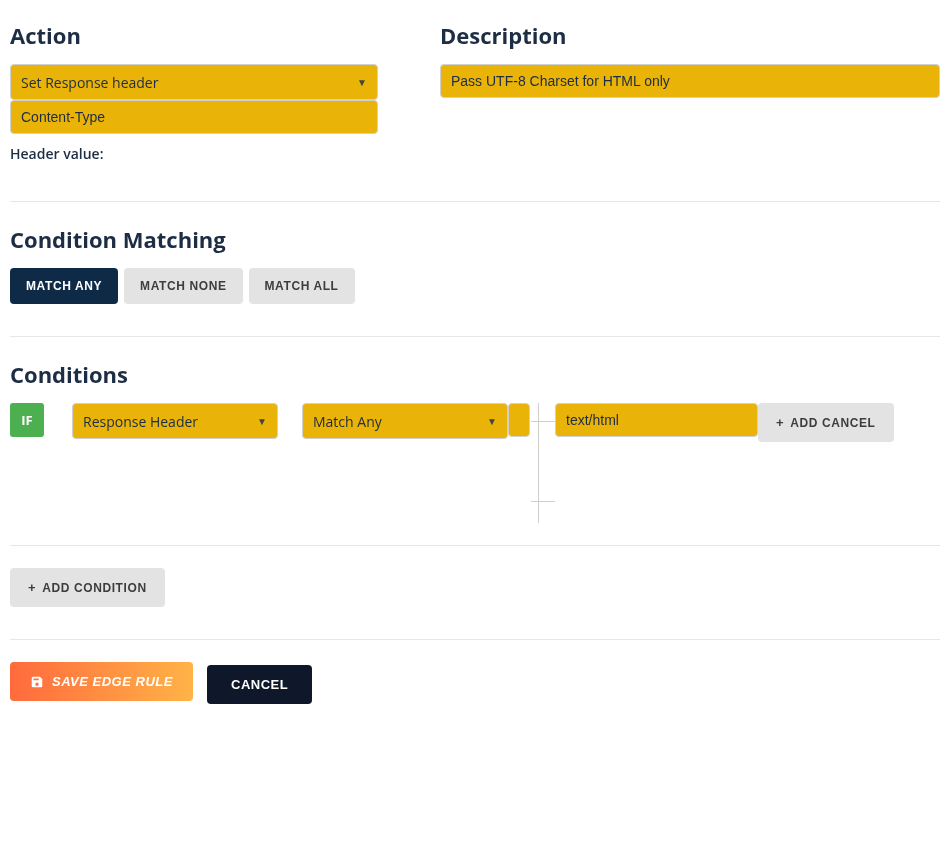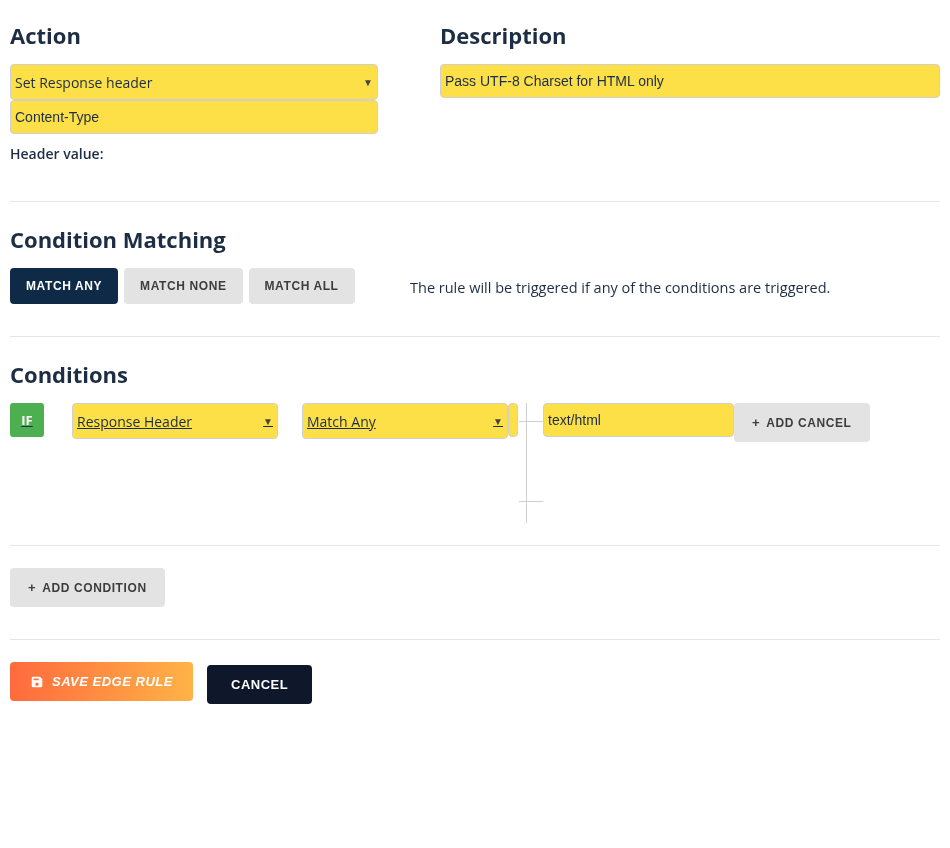--- a/index.html
+++ b/index.html
@@ -26,24 +26,24 @@
 
   .row { display: flex; }
   .col { flex: 1 1 0; }
   .col-left { margin-right: 30px; max-width: 400px; }
 
   input[type=text].text-input,
   .select {
     width: 100%;
     border: 1px solid #d0d0d0;
     border-radius: 4px;
-    padding: 8px 4px;
+    padding: 8px 10px;
     font-size: 14px;
     color: #1d2d44;
-    background: #fde047;
+    background: #eab308;
   }
   .select {
     height: 36px;
     display: flex;
     align-items: center;
     justify-content: space-between;
     cursor: pointer;
   }
   .select .caret {
     font-size: 10px;
@@ -75,21 +75,21 @@
     background: #0e2a47;
     color: #fff;
   }
   .seg-desc {
     font-size: 14.5px;
     color: #1d2d44;
     padding-top: 10px;
   }
 
   
-  .cond-outer { display: flex; align-items: flex-start; text-decoration: underline; }
+  .cond-outer { display: flex; align-items: flex-start; }
   .if-badge {
     width: 34px; height: 34px;
     background: #4caf50;
     color: #fff;
     font-weight: 700;
     font-size: 13px;
     border-radius: 3px;
     display: flex; align-items: center; justify-content: center;
     margin-right: 28px;
     flex-shrink: 0;
@@ -204,21 +204,20 @@
 
 <h3>Condition Matching</h3>
 <div class="row">
   <div style="flex:0 0 400px;">
     <div class="seg-group">
       <button class="seg-btn active">MATCH ANY</button>
       <button class="seg-btn">MATCH NONE</button>
       <button class="seg-btn">MATCH ALL</button>
     </div>
   </div>
-  <div class="col seg-desc">The rule will be triggered if any of the conditions are triggered.</div>
 </div>
 
 <hr class="sep">
 
 
 <h3>Conditions</h3>
 
 <div class="cond-outer">
   <div class="if-badge">IF</div>
 

